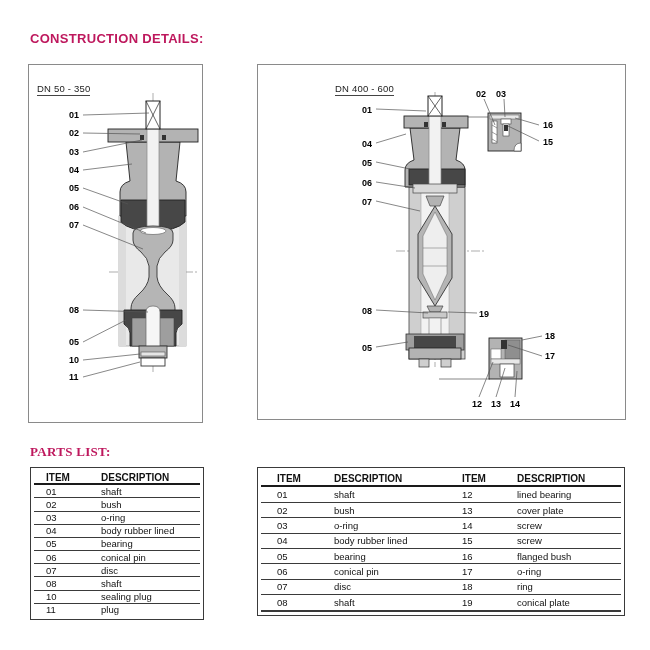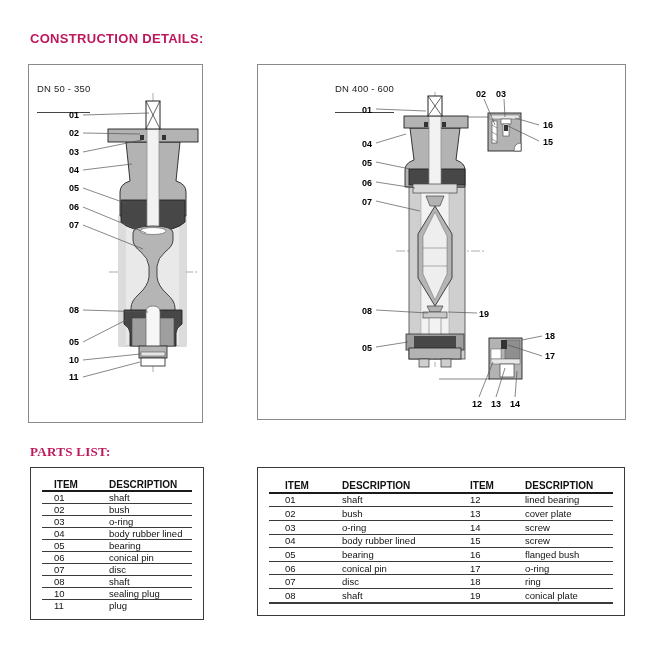--- a/index.html
+++ b/index.html
@@ -15,33 +15,33 @@
   #parts-title { left:30px; top:444px;font-family:Liberation Serif, serif; }
 
   .diagram-box {
     position:absolute; border:1px solid #8a8a8a; background:#fff;
   }
   #left-box  { left:28px; top:64px; width:175px; height:359px; }
   #right-box { left:257px; top:64px; width:369px; height:356px; }
 
   .diagram-caption {
     position:absolute; font-size:9.5px; color:#222;
-    border-bottom:1px solid #444; padding-bottom:18px; letter-spacing:.2px;
+    border-bottom:1px solid #444; padding-bottom:1px; letter-spacing:.2px;
   }
   #left-caption  { left:8px;  top:18px; }
   #right-caption { left:77px; top:18px; }
 
   .diagram-svg { position:absolute; left:0; top:0; }
 
   .part-label {
     position:absolute; font-size:9px; font-weight:bold; color:#000; line-height:10px;
   }
 
   .table-wrap {
-    position:absolute; border:1px solid #3a3a3a; padding:11px; background:#fff;
+    position:absolute; border:1px solid #3a3a3a; padding:3px; background:#fff;
   }
   #left-table-wrap  { left:30px;  top:467px; width:174px; height:153px; }
   #right-table-wrap { left:257px; top:467px; width:368px; height:149px; }
   table.parts {
     width:100%; height:100%; border-collapse:collapse; table-layout:fixed;
     font-size:9.5px; color:#111;
   }
   table.parts th, table.parts td {
     border-bottom:1px solid #3a3a3a; text-align:left; vertical-align:middle;
     padding:0 0 0 12px; white-space:nowrap; overflow:hidden;

